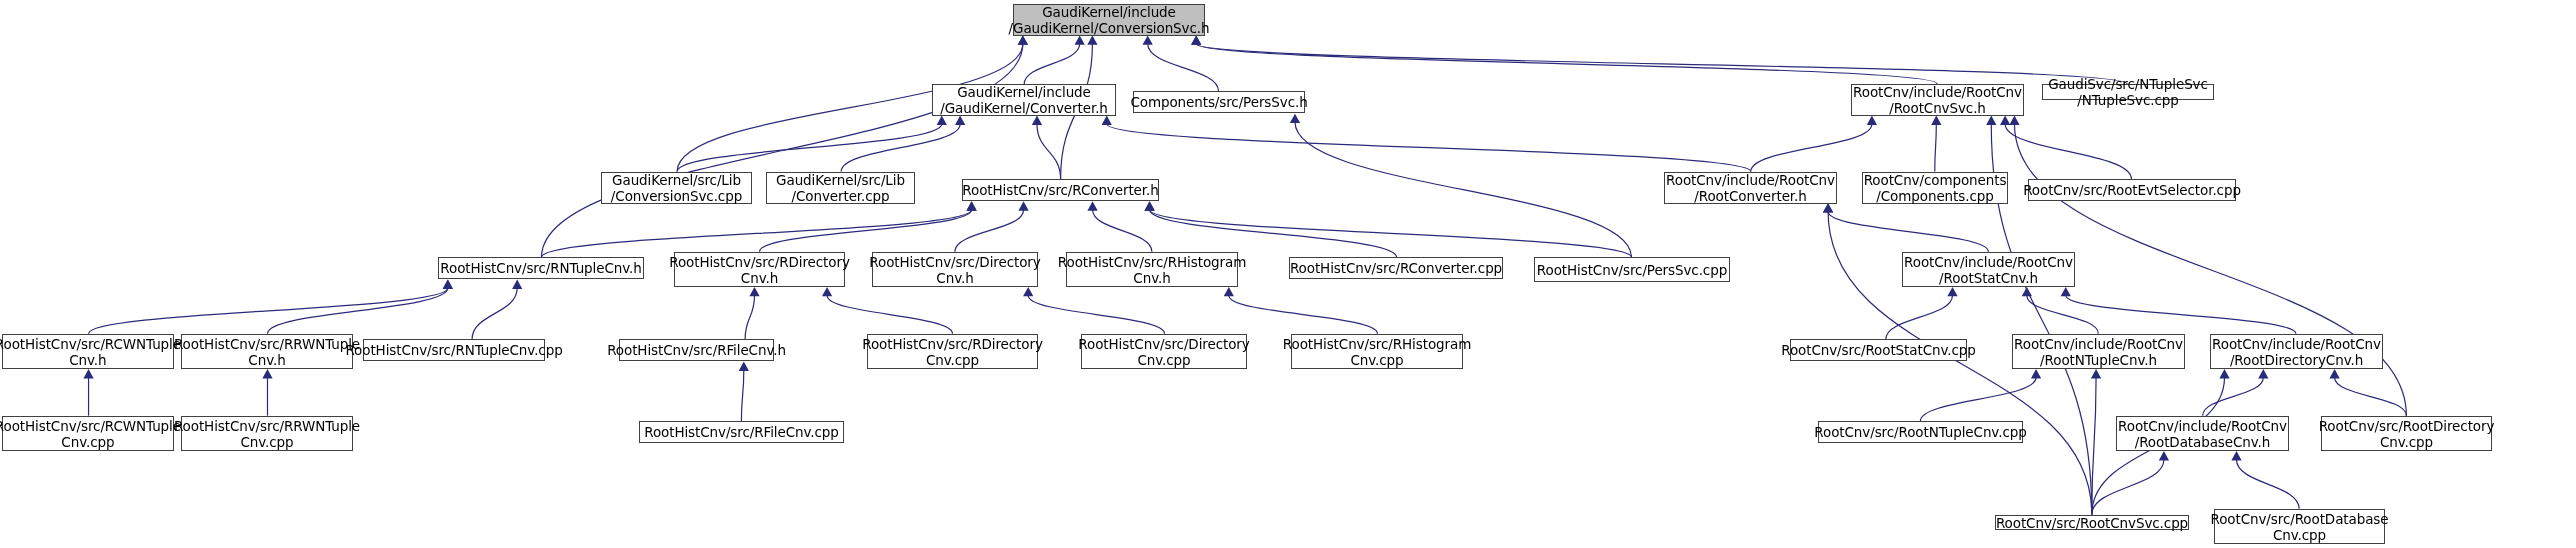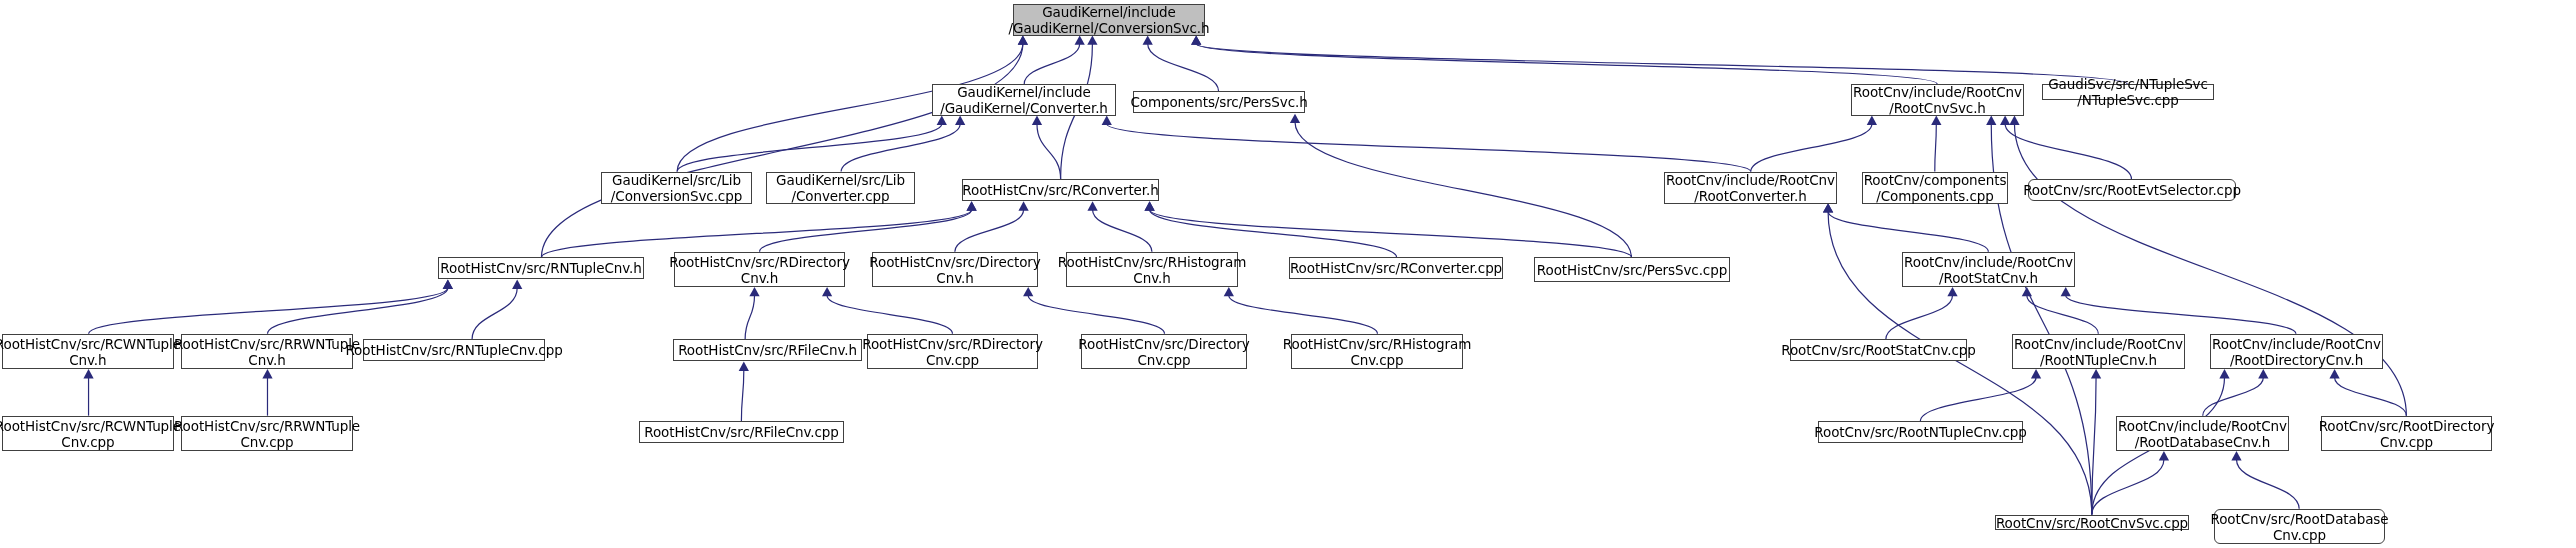--- a/index.html
+++ b/index.html
@@ -171,38 +171,38 @@
 /NTupleSvc.cpp</div>
       <div class="node" style="left: 601px; top: 172px; width: 151px; height: 32px;">GaudiKernel/src/Lib
 /ConversionSvc.cpp</div>
       <div class="node" style="left: 766px; top: 172px; width: 149px; height: 32px;">GaudiKernel/src/Lib
 /Converter.cpp</div>
       <div class="node thick" style="left: 962px; top: 179px; width: 197px; height: 22.4px;">RootHistCnv/src/RConverter.h</div>
       <div class="node thick" style="left: 1664px; top: 172px; width: 173px; height: 32px;">RootCnv/include/RootCnv
 /RootConverter.h</div>
       <div class="node" style="left: 1862px; top: 172px; width: 146px; height: 32px;">RootCnv/components
 /Components.cpp</div>
-      <div class="node thick" style="left: 2028px; top: 179px; width: 208px; height: 22.4px; border-radius: 6px;">RootCnv/src/RootEvtSelector.cpp</div>
+      <div class="node thick" style="left: 2028px; top: 179px; width: 208px; height: 22.4px;">RootCnv/src/RootEvtSelector.cpp</div>
       <div class="node thick" style="left: 438px; top: 257px; width: 206px; height: 22.4px;">RootHistCnv/src/RNTupleCnv.h</div>
       <div class="node thick" style="left: 674px; top: 252px; width: 171px; height: 35px;">RootHistCnv/src/RDirectory
 Cnv.h</div>
       <div class="node" style="left: 872px; top: 252px; width: 166px; height: 35px;">RootHistCnv/src/Directory
 Cnv.h</div>
       <div class="node thick" style="left: 1066px; top: 252px; width: 172px; height: 35px;">RootHistCnv/src/RHistogram
 Cnv.h</div>
       <div class="node" style="left: 1289px; top: 257px; width: 214px; height: 22.4px;">RootHistCnv/src/RConverter.cpp</div>
       <div class="node" style="left: 1534px; top: 257px; width: 196px; height: 25px;">RootHistCnv/src/PersSvc.cpp</div>
       <div class="node thick" style="left: 1902px; top: 252px; width: 173px; height: 35px;">RootCnv/include/RootCnv
 /RootStatCnv.h</div>
       <div class="node thick" style="left: 1.9px; top: 334px; width: 172px; height: 35px;">RootHistCnv/src/RCWNTuple
 Cnv.h</div>
       <div class="node thick" style="left: 181px; top: 334px; width: 172px; height: 35px;">RootHistCnv/src/RRWNTuple
 Cnv.h</div>
       <div class="node thick" style="left: 363px; top: 339px; width: 182px; height: 22.4px;">RootHistCnv/src/RNTupleCnv.cpp</div>
-      <div class="node thick" style="left: 673px; top: 339px; width: 189px; height: 22.4px;">RootHistCnv/src/RFileCnv.h</div>
+      <div class="node thick" style="left: 619px; top: 339px; width: 155px; height: 22.4px;">RootHistCnv/src/RFileCnv.h</div>
       <div class="node" style="left: 867px; top: 334px; width: 171px; height: 35px;">RootHistCnv/src/RDirectory
 Cnv.cpp</div>
       <div class="node" style="left: 1081px; top: 334px; width: 166px; height: 35px;">RootHistCnv/src/Directory
 Cnv.cpp</div>
       <div class="node" style="left: 1291px; top: 334px; width: 172px; height: 35px;">RootHistCnv/src/RHistogram
 Cnv.cpp</div>
       <div class="node thick" style="left: 1790px; top: 339px; width: 177px; height: 22.4px;">RootCnv/src/RootStatCnv.cpp</div>
       <div class="node" style="left: 2012px; top: 334px; width: 173px; height: 35px;">RootCnv/include/RootCnv
 /RootNTupleCnv.h</div>
       <div class="node" style="left: 2210px; top: 334px; width: 173px; height: 35px;">RootCnv/include/RootCnv
@@ -211,17 +211,17 @@
 Cnv.cpp</div>
       <div class="node thick" style="left: 181px; top: 416px; width: 172px; height: 35px;">RootHistCnv/src/RRWNTuple
 Cnv.cpp</div>
       <div class="node thick" style="left: 639px; top: 421px; width: 205px; height: 22.4px;">RootHistCnv/src/RFileCnv.cpp</div>
       <div class="node thick" style="left: 1818px; top: 421px; width: 205px; height: 22.4px;">RootCnv/src/RootNTupleCnv.cpp</div>
       <div class="node thick" style="left: 2116px; top: 416px; width: 173px; height: 35px;">RootCnv/include/RootCnv
 /RootDatabaseCnv.h</div>
       <div class="node" style="left: 2321px; top: 416px; width: 171px; height: 35px;">RootCnv/src/RootDirectory
 Cnv.cpp</div>
       <div class="node thick" style="left: 1995px; top: 515px; width: 194px; height: 15px;">RootCnv/src/RootCnvSvc.cpp</div>
-      <div class="node thick" style="left: 2214px; top: 509px; width: 171px; height: 35px; border-radius: 6px;">RootCnv/src/RootDatabase
+      <div class="node thick" style="left: 2214px; top: 509px; width: 171px; height: 35px;">RootCnv/src/RootDatabase
 Cnv.cpp</div>
     </div>
 </div>
 
 
 </body></html>

